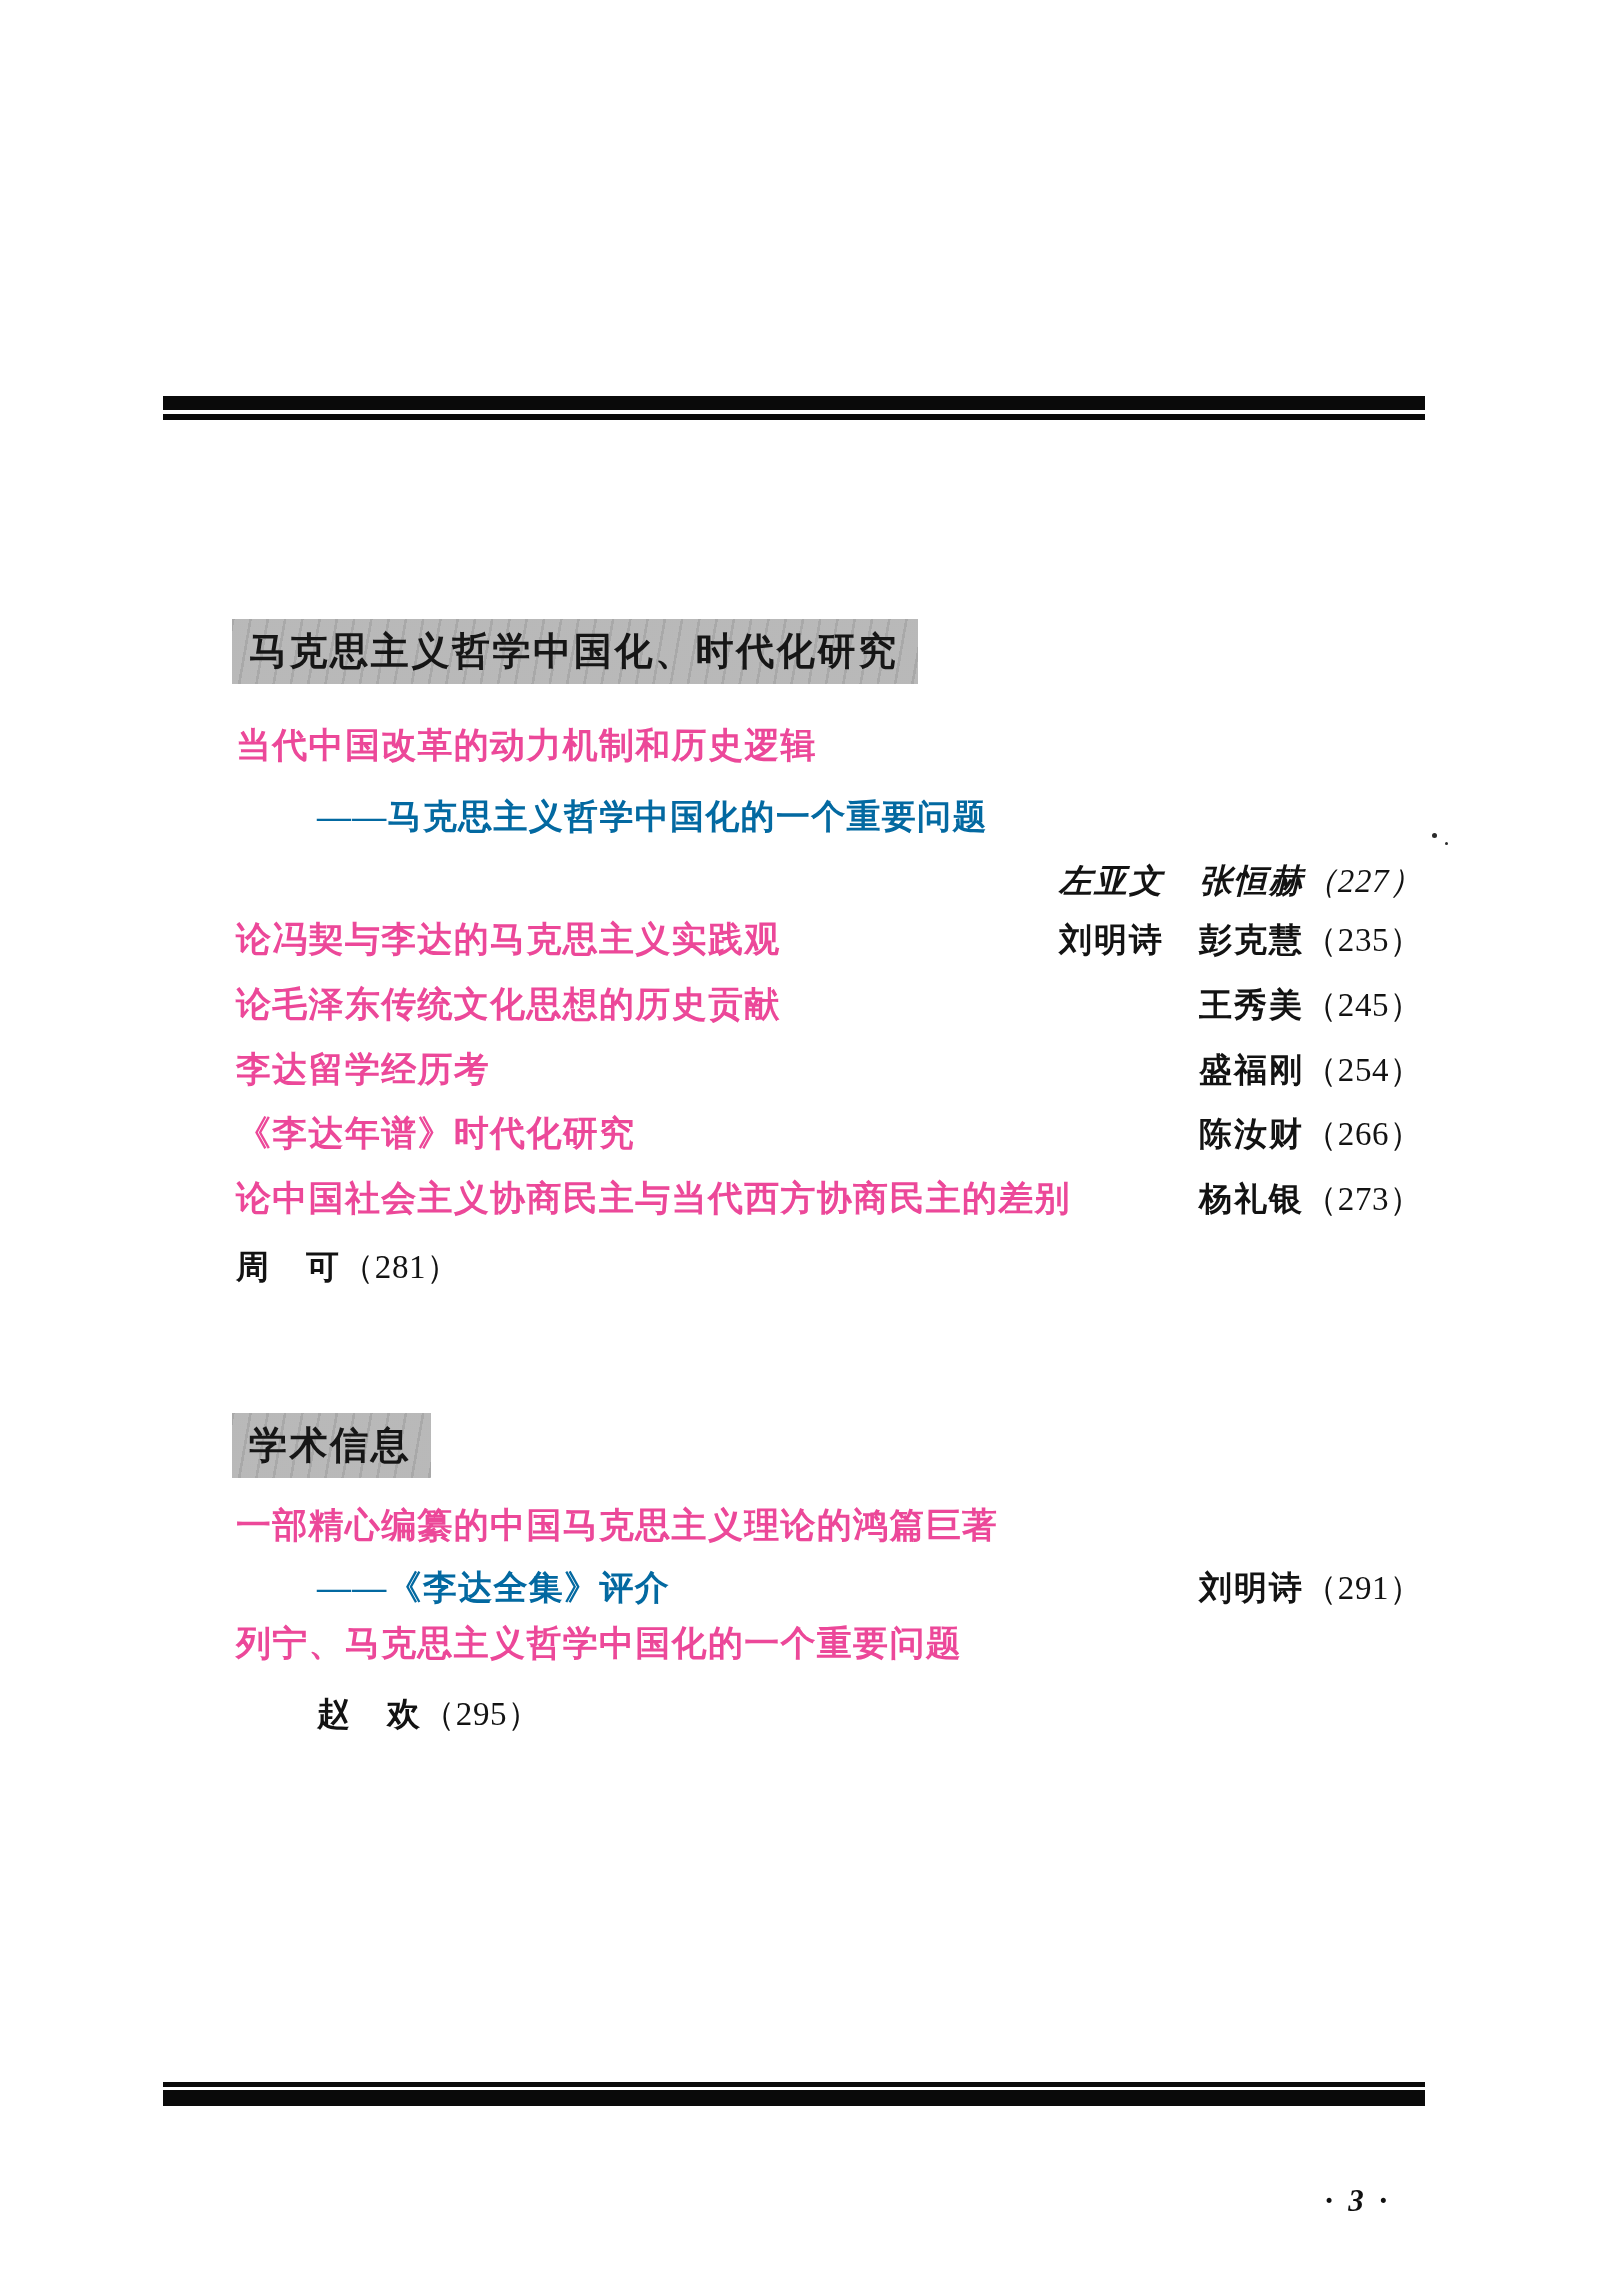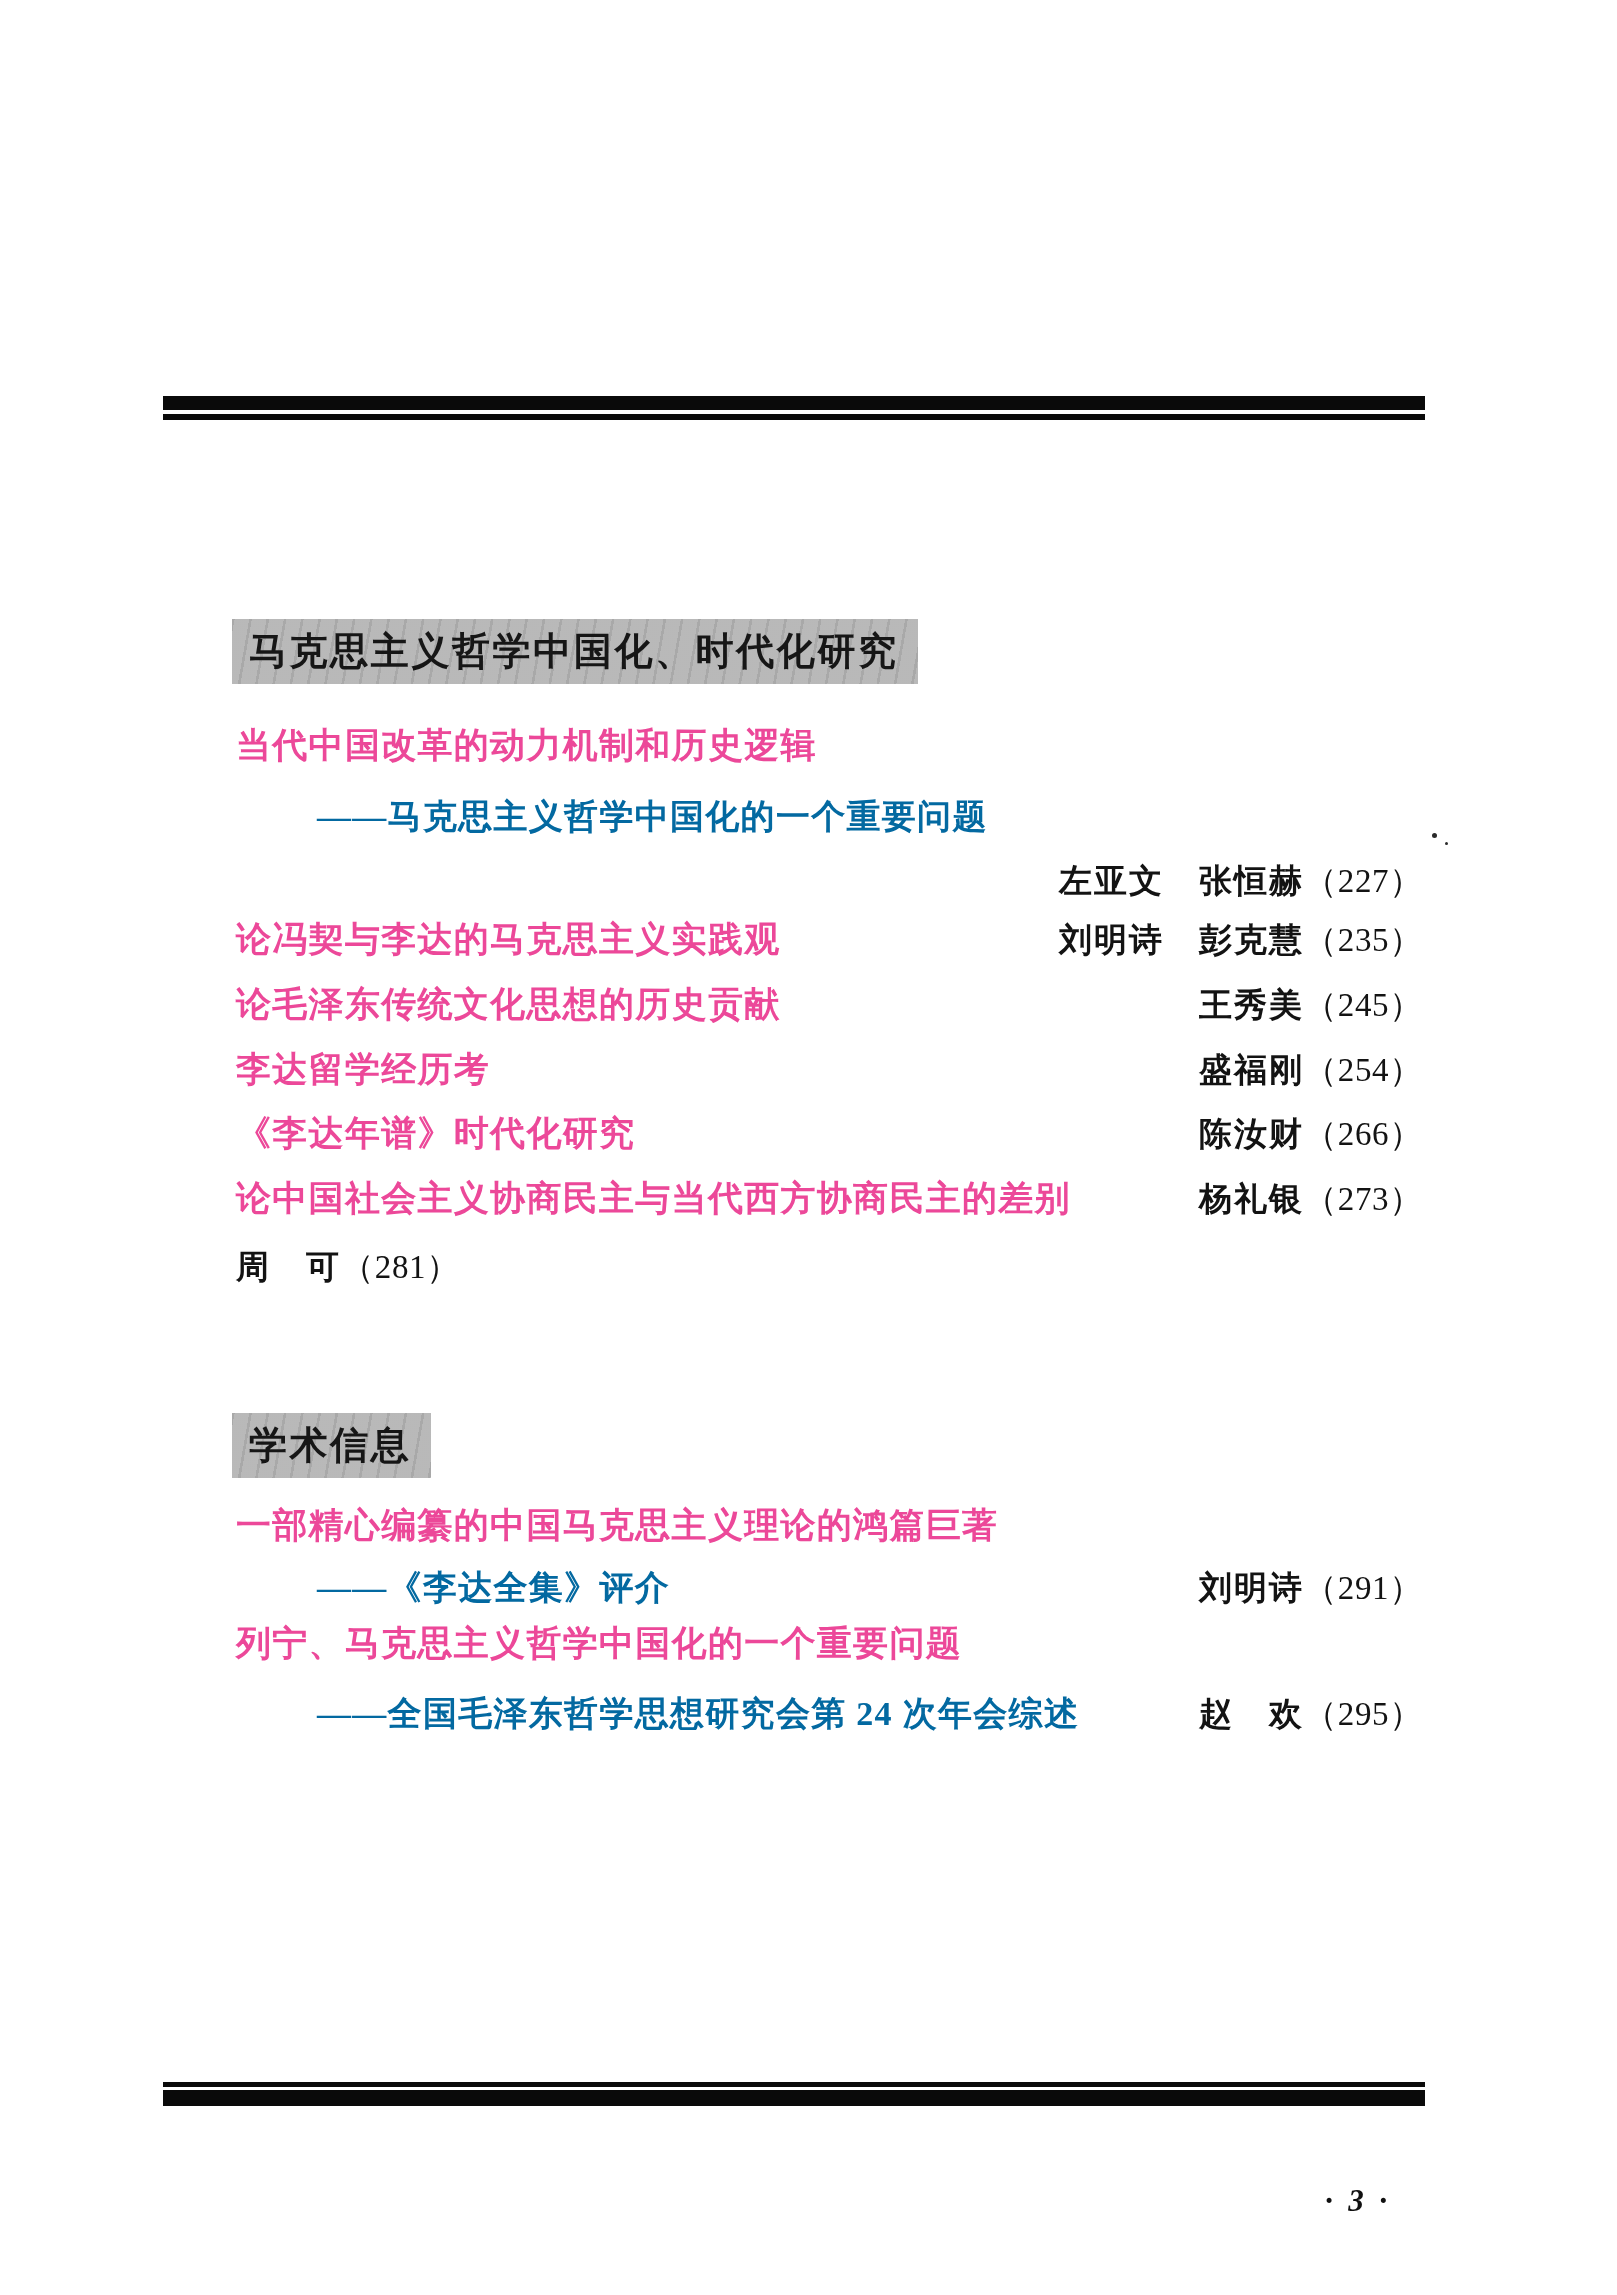--- a/index.html
+++ b/index.html
@@ -54,21 +54,21 @@
     white-space:nowrap;color:#131313;
   }
   .pageno{
     font-family:"Liberation Serif", serif;
     font-size:33px;font-weight:500;letter-spacing:0.7px;
     white-space:nowrap;color:#131313;
   }
   
   .line-l{position:absolute;left:236px;}
   .line-ind{position:absolute;left:317px;}
-  .line-r{position:absolute;right:194px;text-align:center;}
+  .line-r{position:absolute;right:194px;text-align:center;font-style:italic;}
   .row{
     position:absolute;left:236px;right:194px;
     display:flex;justify-content:space-between;align-items:baseline;gap:17px;
   }
   .row.ind{left:317px;}
   .authgrp{display:flex;align-items:baseline;}
   
   .folio{
     position:absolute;right:226px;top:2183px;
     font-family:"Liberation Serif", serif;
@@ -154,21 +154,20 @@
   <div class="row ind" style="top:1566px">
     <span class="subtitle">——《李达全集》评介</span>
     <span class="authgrp">
         <span class="authors">刘明诗</span>
         <span class="pageno">（291）</span>
       </span>
   </div>
 
   <div class="abs line-l title" style="top:1623px">列宁、马克思主义哲学中国化的一个重要问题</div>
   <div class="row ind" style="top:1692px">
-    <span class="subtitle">——全国毛泽东哲学思想研究会第 24 次年会综述</span>
     <span class="authgrp">
         <span class="authors">赵　欢</span>
         <span class="pageno">（295）</span>
       </span>
   </div>
 
   <div class="rule rule-bot-thin"></div>
   <div class="rule rule-bot-thick"></div>
 
   <div class="folio">· 3 ·</div>

